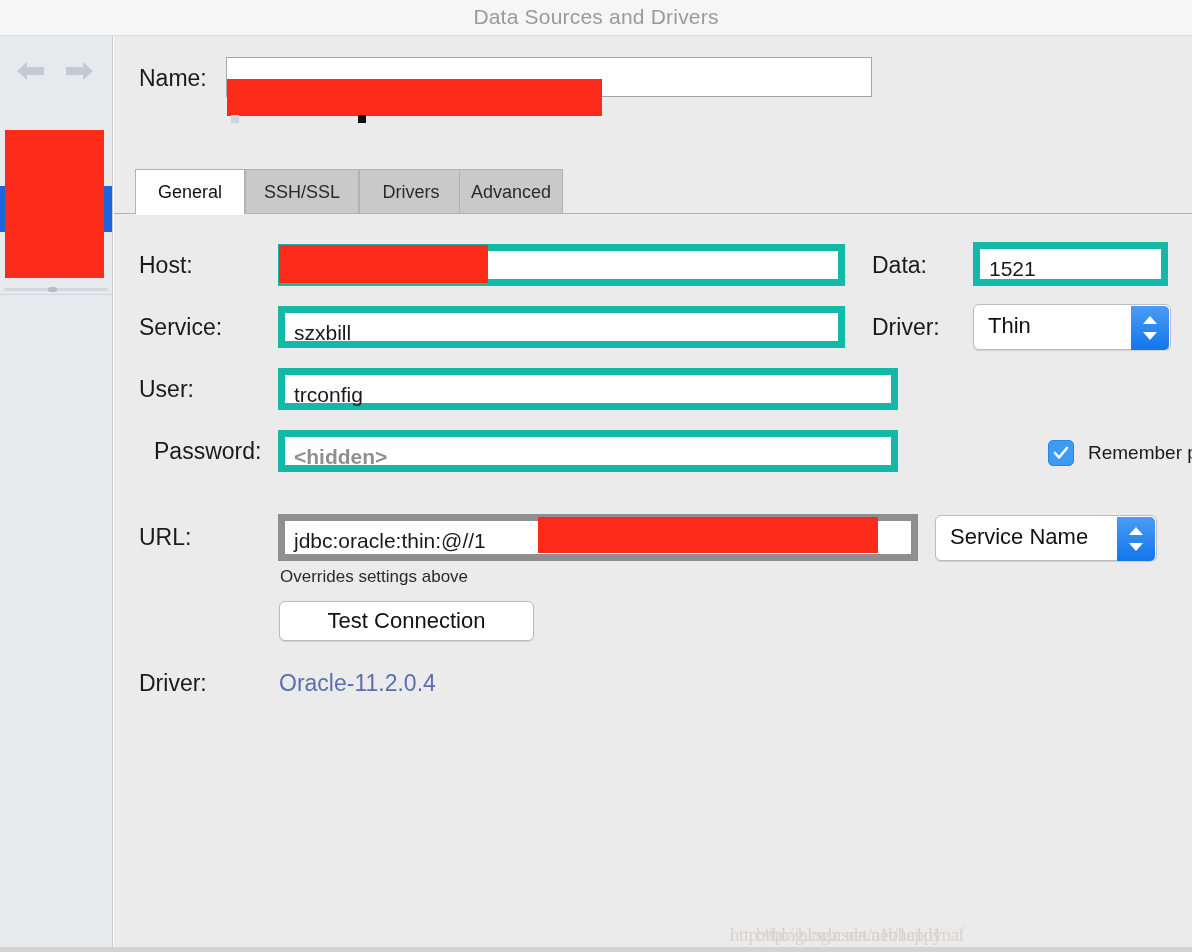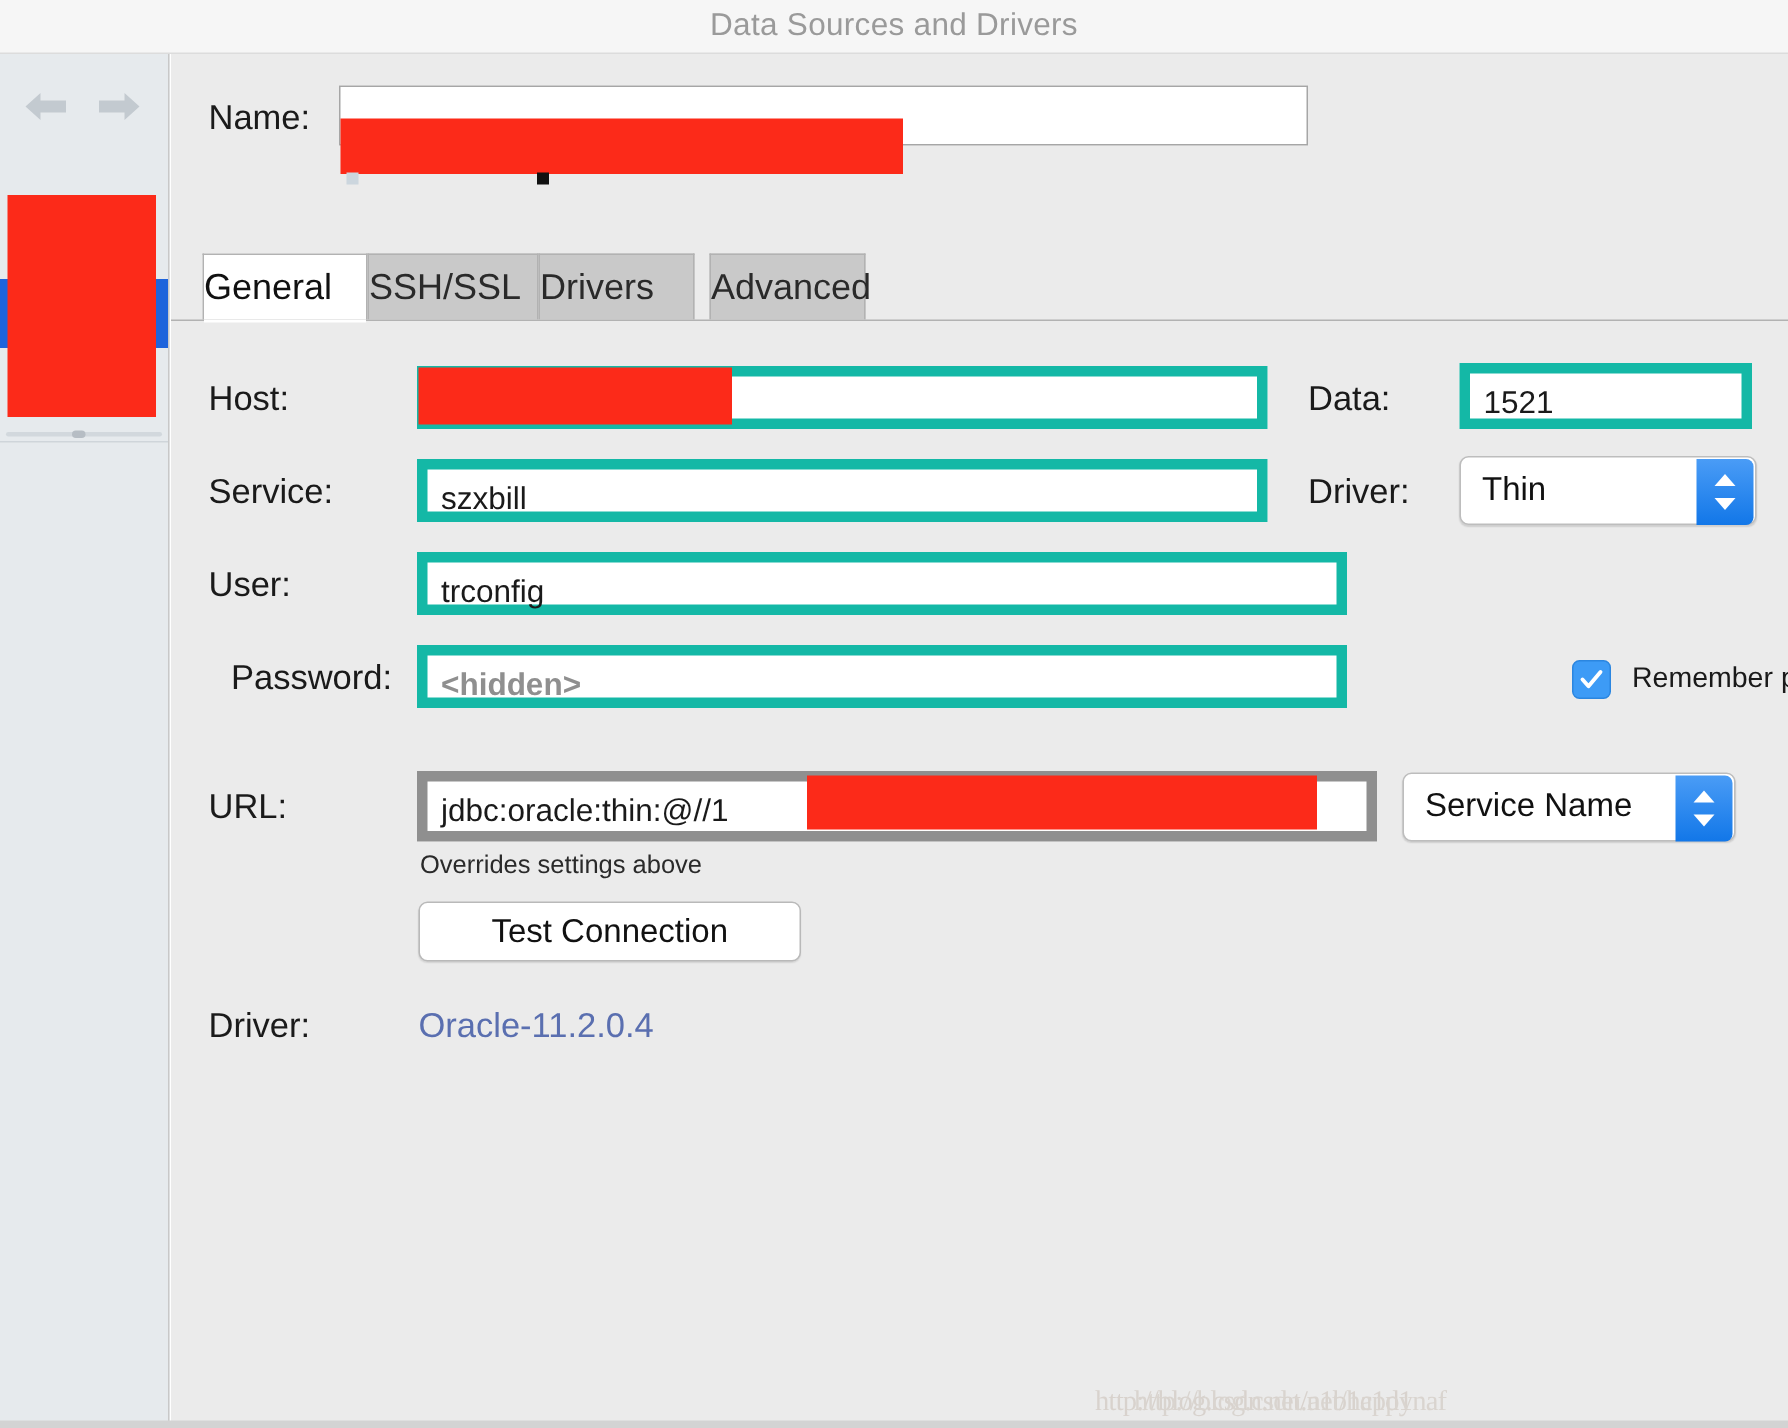--- a/index.html
+++ b/index.html
@@ -164,33 +164,34 @@
     width: 1050px; height: 45px;
   }
   .tab {
     position: absolute;
     top: 0;
     height: 45px;
     background: #c9c9c9;
     border: 1px solid #b2b2b2;
     border-bottom: none;
     box-sizing: border-box;
-    font-size: 24px;
+    font-size: 18px;
     color: #2a2a2a;
+    text-align: center;
     line-height: 44px;
   }
   .tab.active {
     background: #ffffff;
     color: #111111;
     border-color: #b2b2b2;
   }
   #tab-general  { left: 0px;   width: 110px; }
   #tab-sshssl   { left: 110px; width: 114px; }
   #tab-options  { left: 224px; width: 104px; }
-  #tab-advanced { left: 338px; width: 104px; }
+  #tab-advanced { left: 324px; width: 104px; }
 
   #tabpanel {
     position: absolute;
     left: 0; top: 177px;
     width: 1078px; height: 651px;
     background: #ebebeb;
     border-top: 1px solid #b2b2b2;
     box-sizing: border-box;
   }
   #tabpanel-active-gap {

